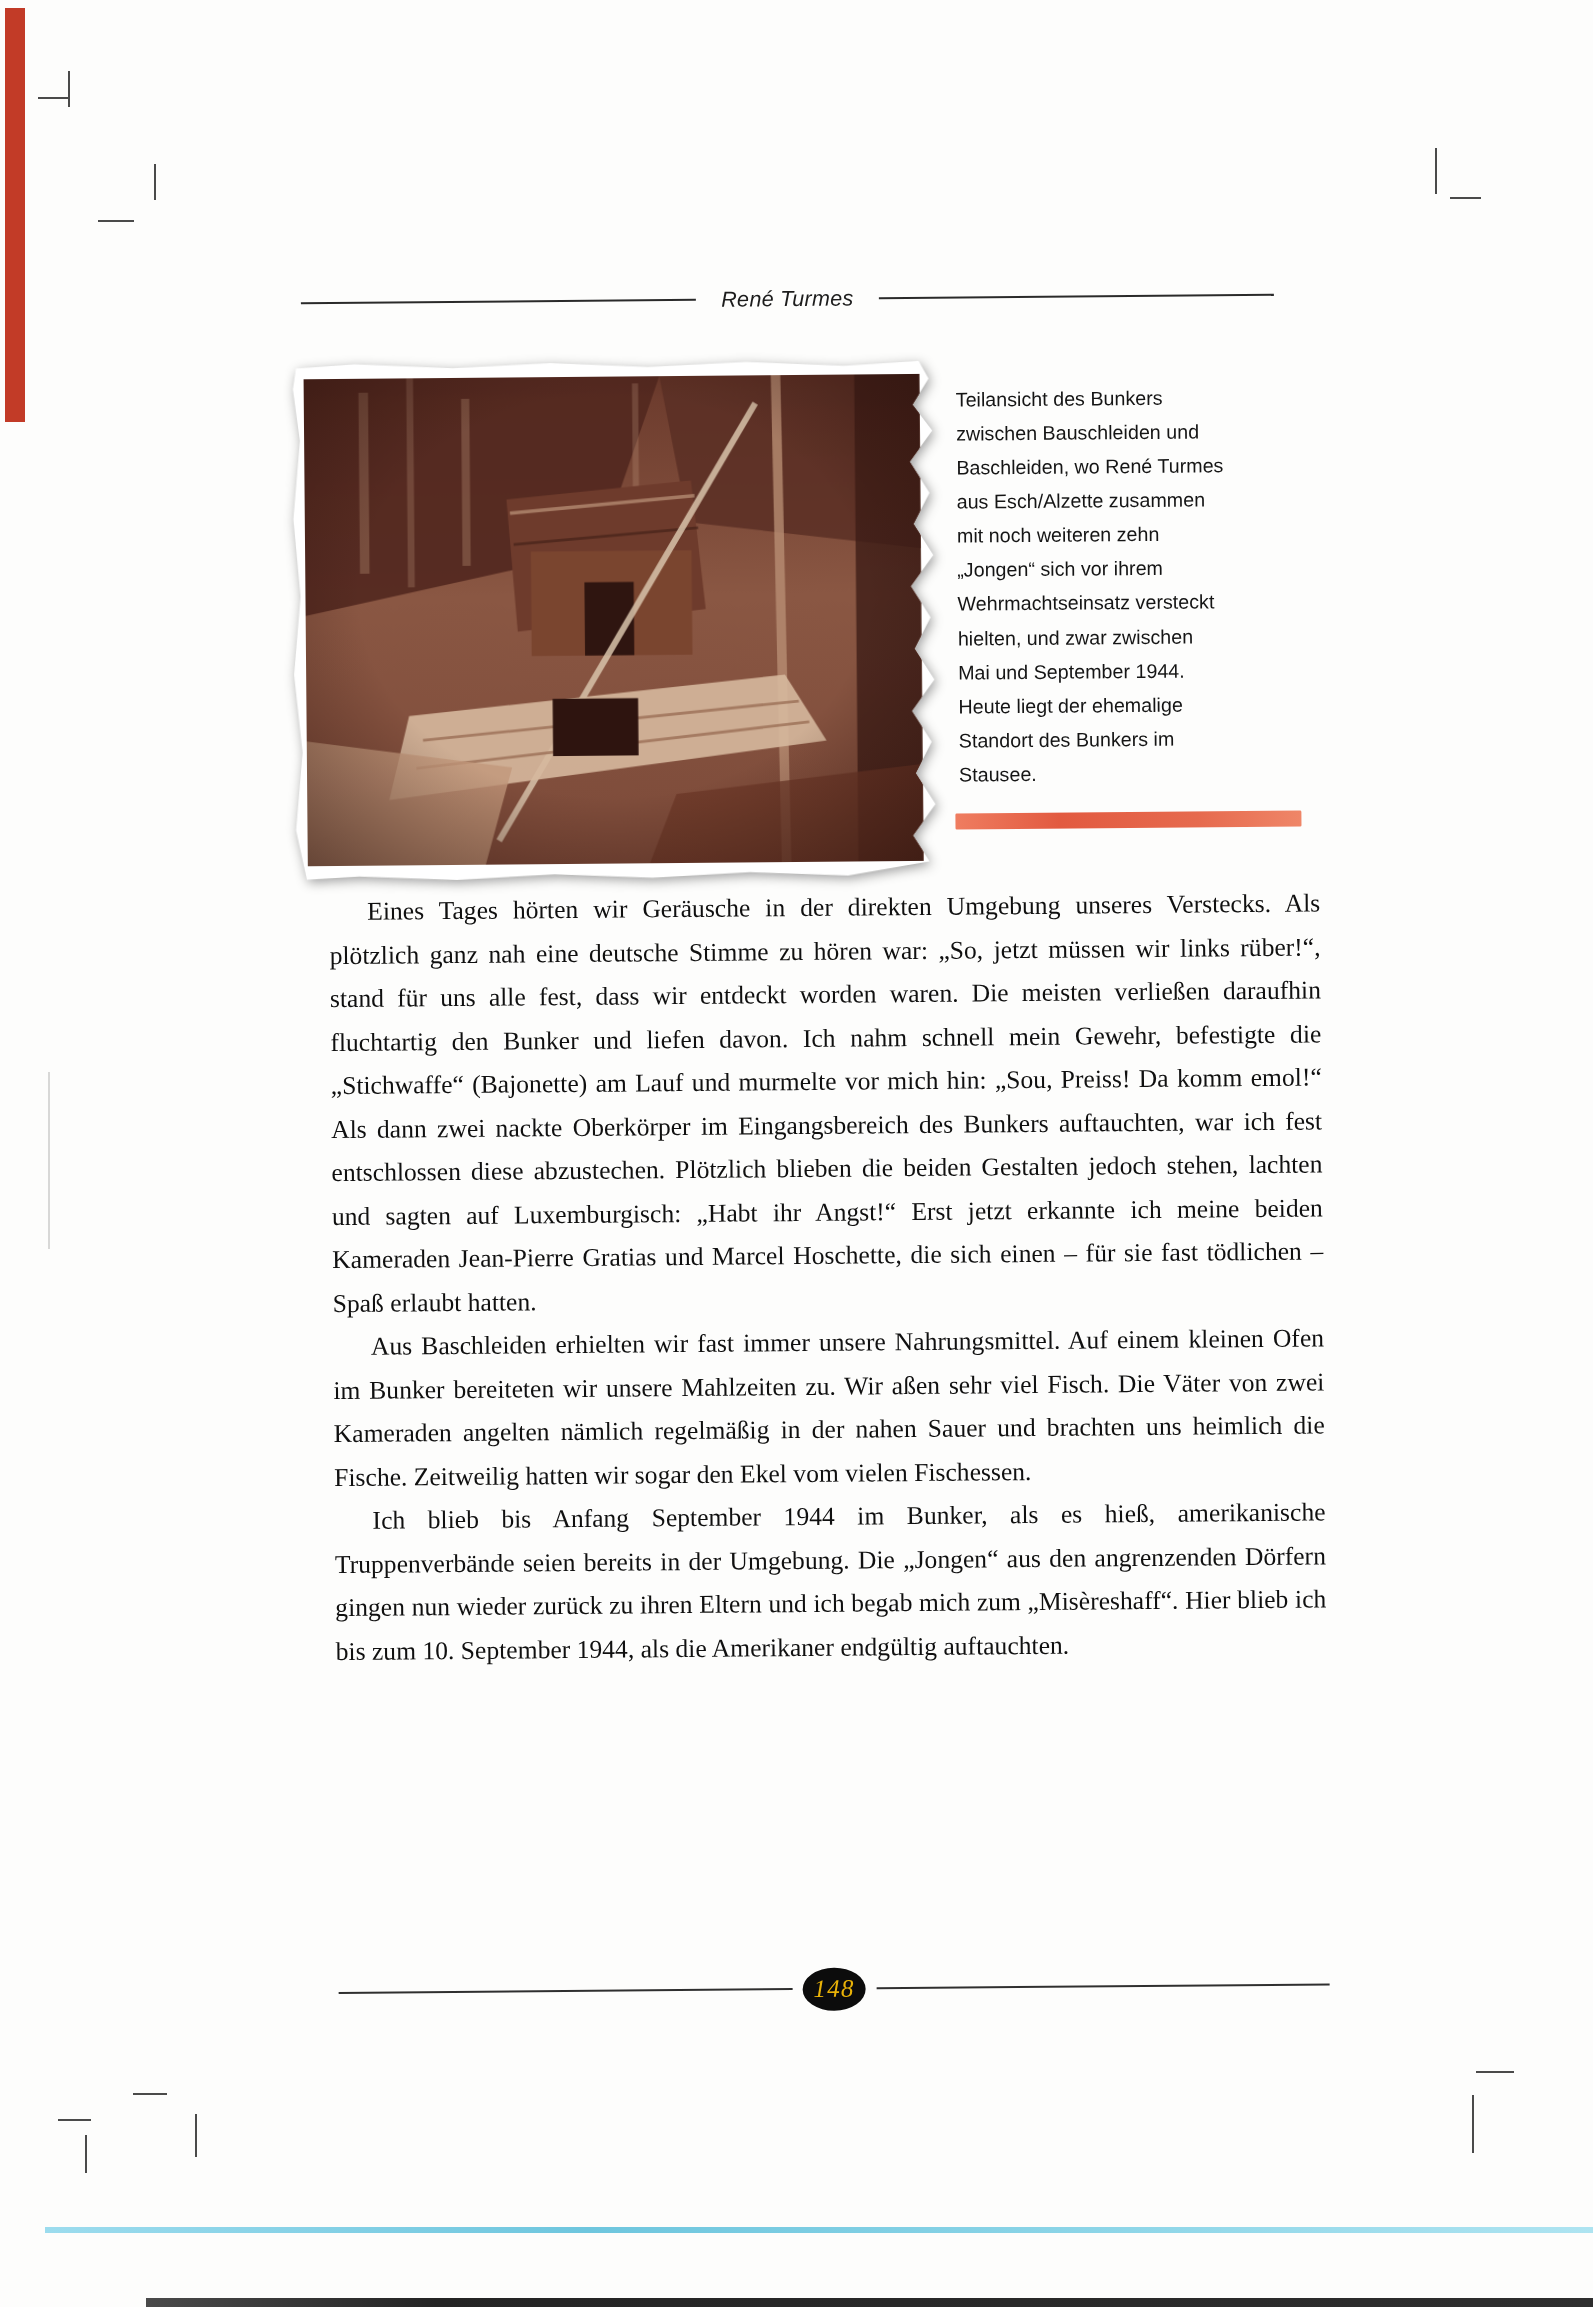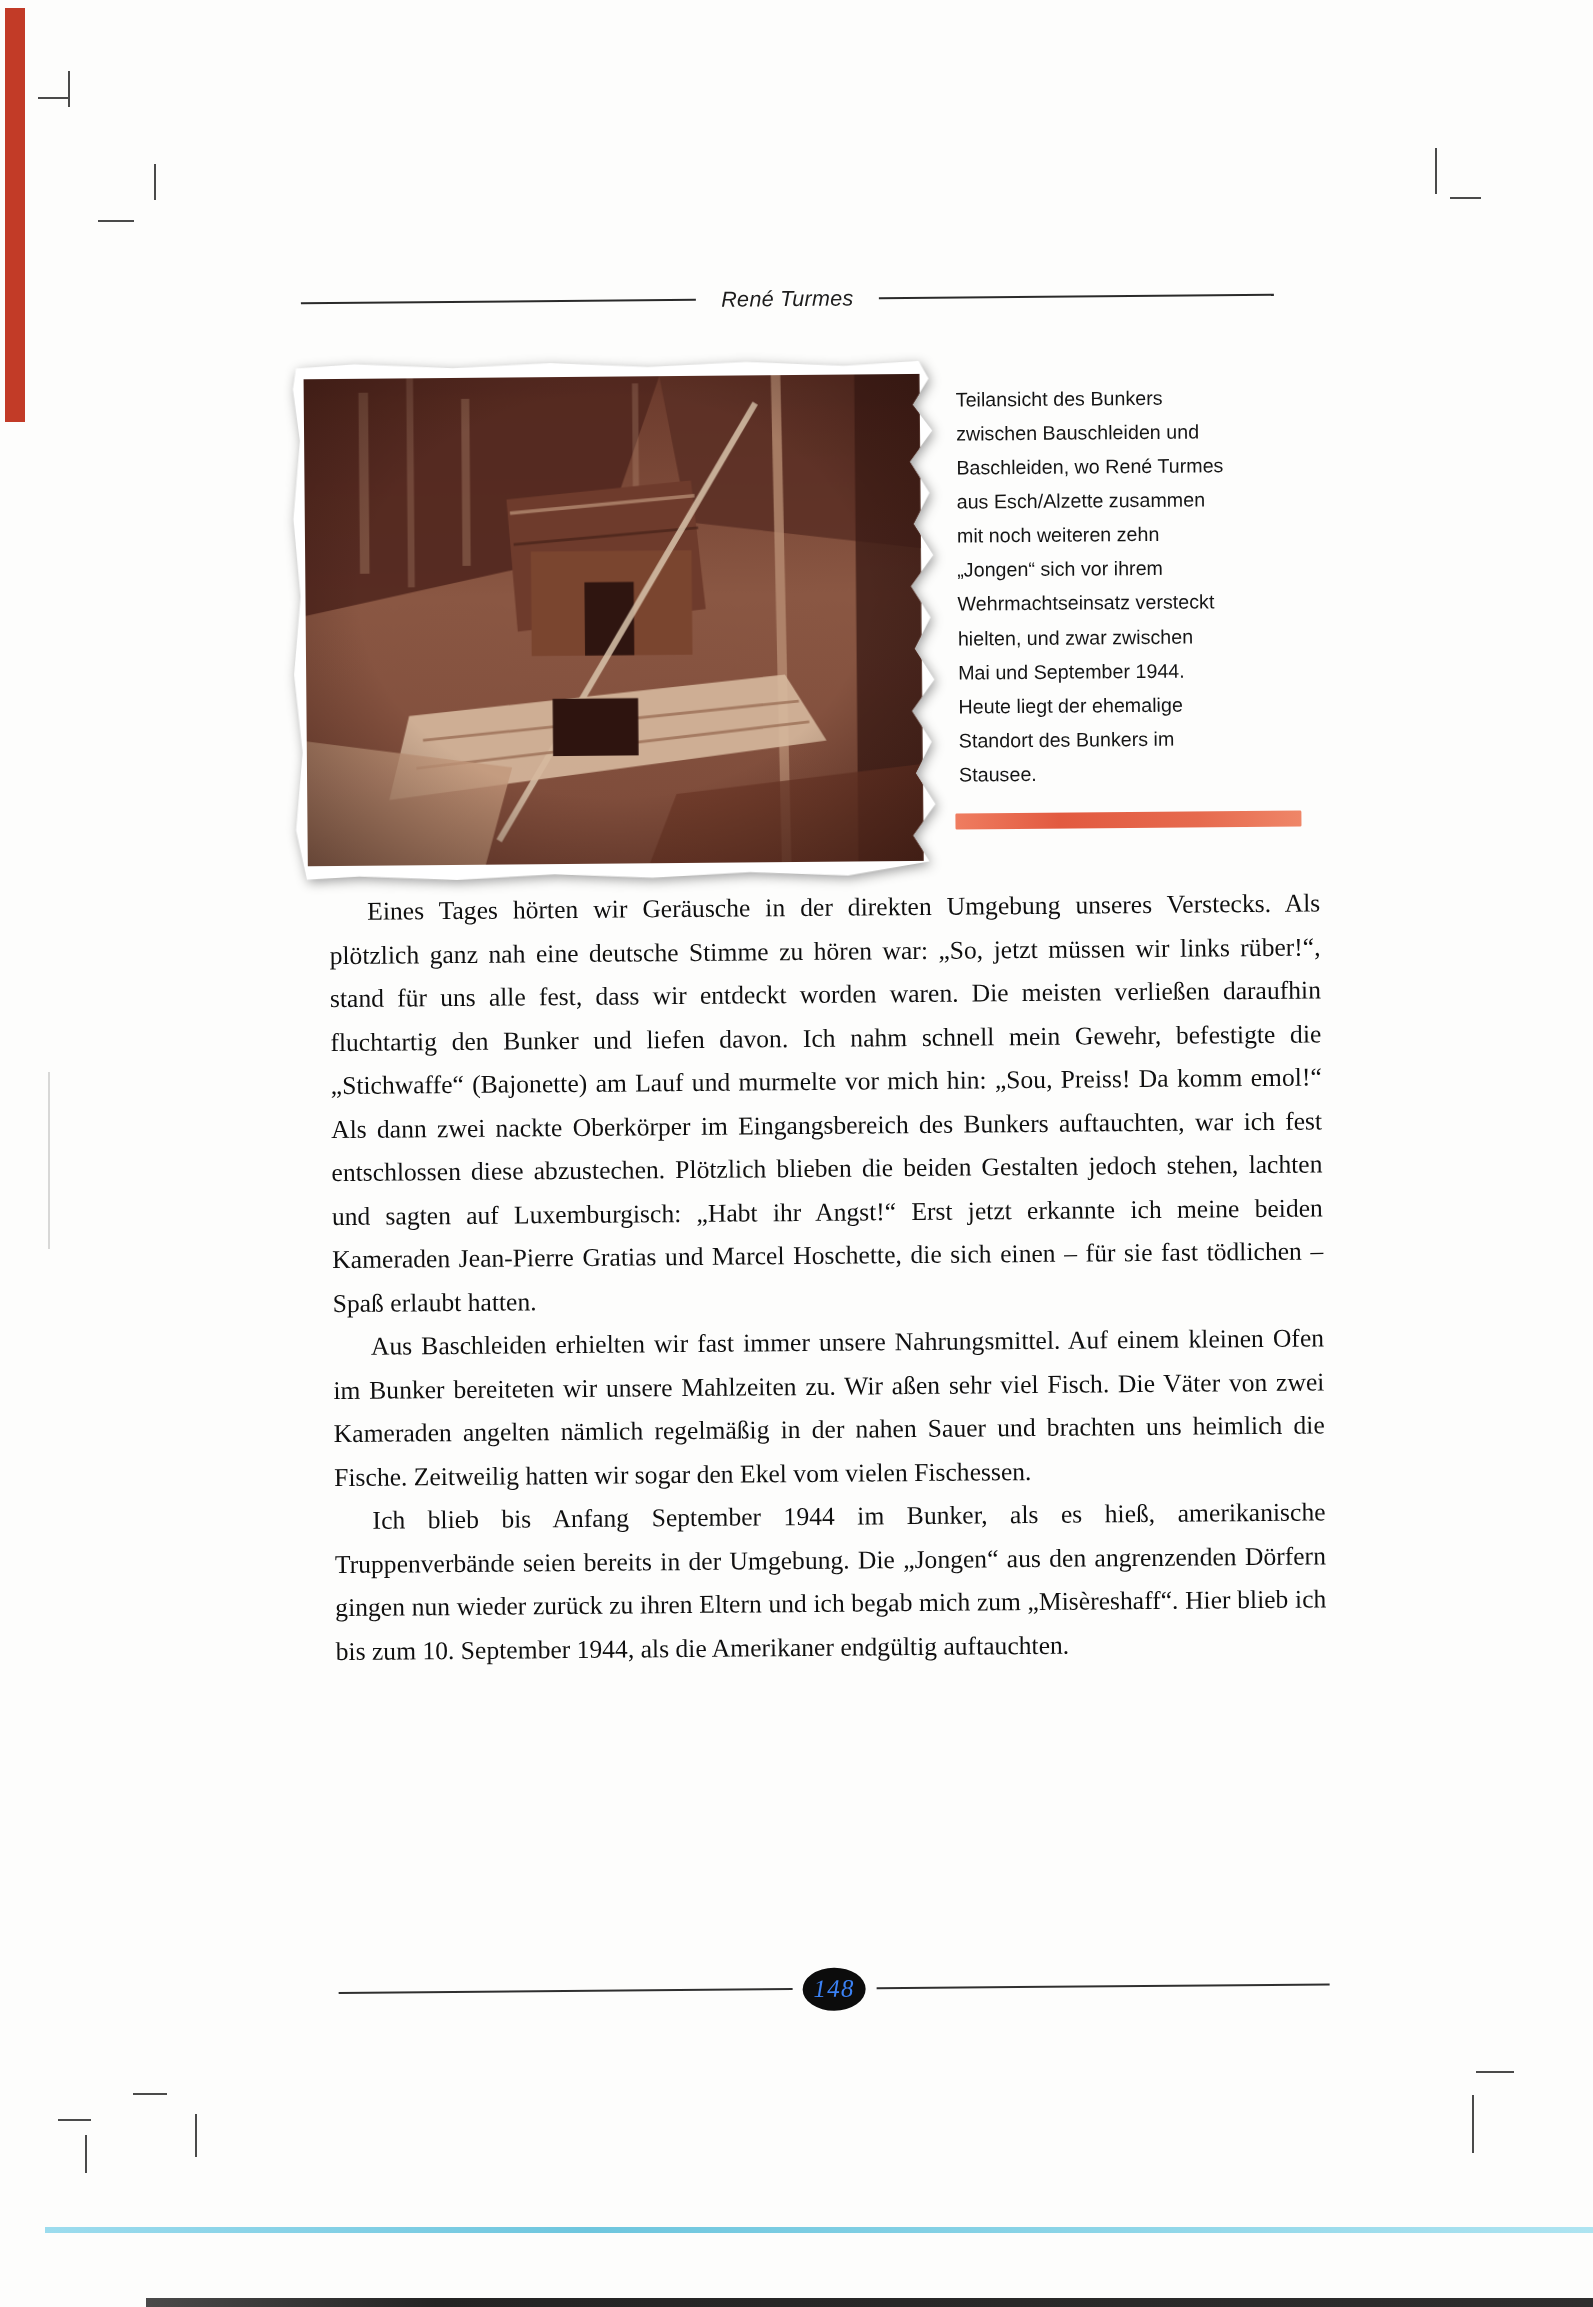--- a/index.html
+++ b/index.html
@@ -52,21 +52,21 @@
     font-size:25.6px;line-height:1.7;text-align:justify;color:#101010;}
   .bodytext p{margin:0;text-indent:38px;}
 
   
   .footer{position:absolute;left:331px;top:1966px;width:991px;height:46px;
     display:flex;align-items:center;gap:10.5px;}
   .footer .rule{flex:1;height:2px;background:#2f2f2f;}
   .pagenum-badge{width:63px;height:43px;background:#0c0c0c;border-radius:50%;
     display:flex;align-items:center;justify-content:center;}
   .pagenum-badge span{font-family:"Liberation Serif",serif;font-style:italic;
-    font-size:25px;color:#3b82f6;letter-spacing:1.3px;}
+    font-size:25px;color:#eab308;letter-spacing:1.3px;}
 </style>
 </head>
 <body>
 
 <div class="red-bar"></div>
 <div class="cyan-rule"></div>
 <div class="bottom-edge-bar"></div>
 <div class="artifact-line"></div>
 
 <div class="crop v" style="left:68px;top:71px;height:36px;"></div>

